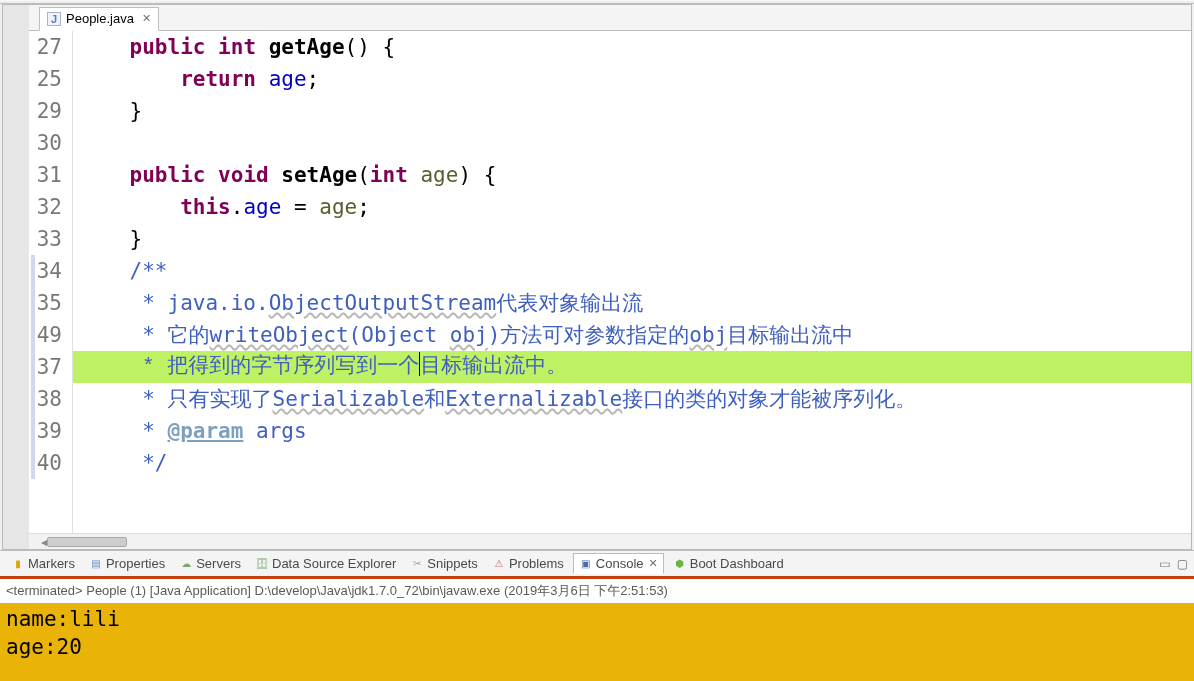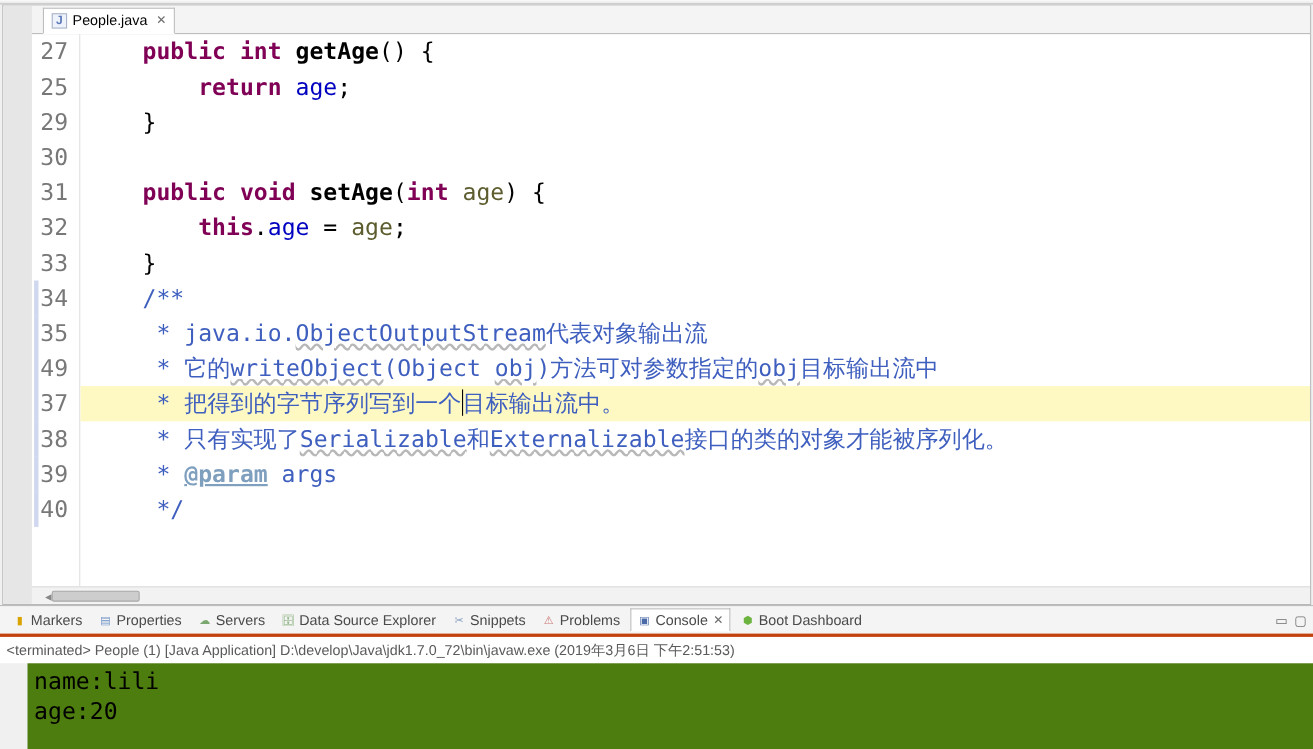--- a/index.html
+++ b/index.html
@@ -9,39 +9,39 @@
 .left-stripe { width:26px; background:#e6e6e6; }
 .editor-area { flex:1; display:flex; overflow:hidden; background:#fff; border:1px solid #b8b8b8; margin:0 2px; }
 .file-tab { display:inline-flex; align-items:center; gap:5px; background:#fff; border:1px solid #bdbdbd; border-bottom:1px solid #fff; padding:2px 7px; height:24px; margin-top:2px; margin-left:4px; font-size:13px; color:#000; }
 .file-tab .java-icon { width:14px; height:14px; display:flex; align-items:center; justify-content:center; font-weight:bold; font-size:11px; color:#5c7ab8; border:1px solid #aab4c8; background:#eef2fa; }
 .file-tab .close-x { font-size:11px; color:#707070; margin-left:3px; }
 .gutter { width:44px; border-right:1px solid #e0e0e0; font-family:Consolas,monospace; font-size:21px; color:#787878; text-align:right; padding-right:10px; user-select:none; position:relative; }
 .gutter .ln { height:32px; line-height:32px; }
 .gutter .ln.fold-marker::after { content:""; position:absolute; left:2px; width:4px; height:32px; background:#8a9ed8; opacity:.4; }
 .code { flex:1; font-family:Consolas,monospace; font-size:21px; line-height:32px; position:relative; overflow:hidden; }
 .code .row { height:32px; white-space:pre; padding-left:6px; }
-.code .row.hl { background:#fef9c3; }
+.code .row.hl { background:#bef264;font-family:Liberation Mono, monospace; }
 .kw { color:#7f0055; font-weight:bold; }
 .fn { color:#000; font-weight:bold; }
 .pl { color:#000; }
 .cm { color:#3f5fbf; }
 .cm-link { color:#3f5fbf; text-decoration:underline; text-decoration-style:wavy; text-decoration-color:#b8b8b8; }
 .javadoc-tag { color:#7f9fbf; font-weight:bold;text-decoration:underline; }
 .field { color:#0000c0; }
 .param { color:#5c5c2e; }
 .scroll-h { height:16px; background:#f2f2f2; border-top:1px solid #dcdcdc; display:flex; align-items:center; padding:0 12px; }
 .scroll-h .thumb { width:80px; height:10px; background:#cdcdcd; border:1px solid #a8a8a8; border-radius:2px; }
 .bottom-tabs { display:flex; align-items:center; gap:4px; padding:3px 6px; background:#f4f4f4; border-top:1px solid #bdbdbd; height:26px; }
 .btab { display:inline-flex; align-items:center; gap:3px; padding:2px 5px; font-size:13px; color:#4a4a4a; cursor:default; }
 .btab.active { background:#fff; border:1px solid #bdbdbd; border-bottom:1px solid #fff; }
 .btab .ic { width:14px; height:14px; display:flex; align-items:center; justify-content:center; font-size:10px; }
 .btab .close-x { font-size:11px; color:#707070; margin-left:2px; }
 .btab-right { margin-left:auto; display:flex; gap:6px; color:#707070; }
 .console-info { background:#fff; padding:3px 6px; font-size:13px; color:#5a5a5a; border-top:3px solid #c2410c; }
-.console-output { flex:0 0 auto; background:#4d7c0f; font-family:Consolas,monospace; font-size:21px; line-height:28px; padding:2px 6px 20px 6px; color:#000;margin-left:25px; }
+.console-output { flex:0 0 auto; background:#eab308; font-family:Consolas,monospace; font-size:21px; line-height:28px; padding:2px 6px 20px 6px; color:#000; }
 .cursor-caret { display:inline-block; width:1px; height:24px; background:#000; vertical-align:middle; margin-bottom:4px; }
 </style>
 </head>
 <body>
 
 <div class="toolbar-stub"></div>
 
 <div class="editor-area">
   <div class="left-stripe"></div>
   <div style="flex:1;display:flex;flex-direction:column;overflow:hidden;">

